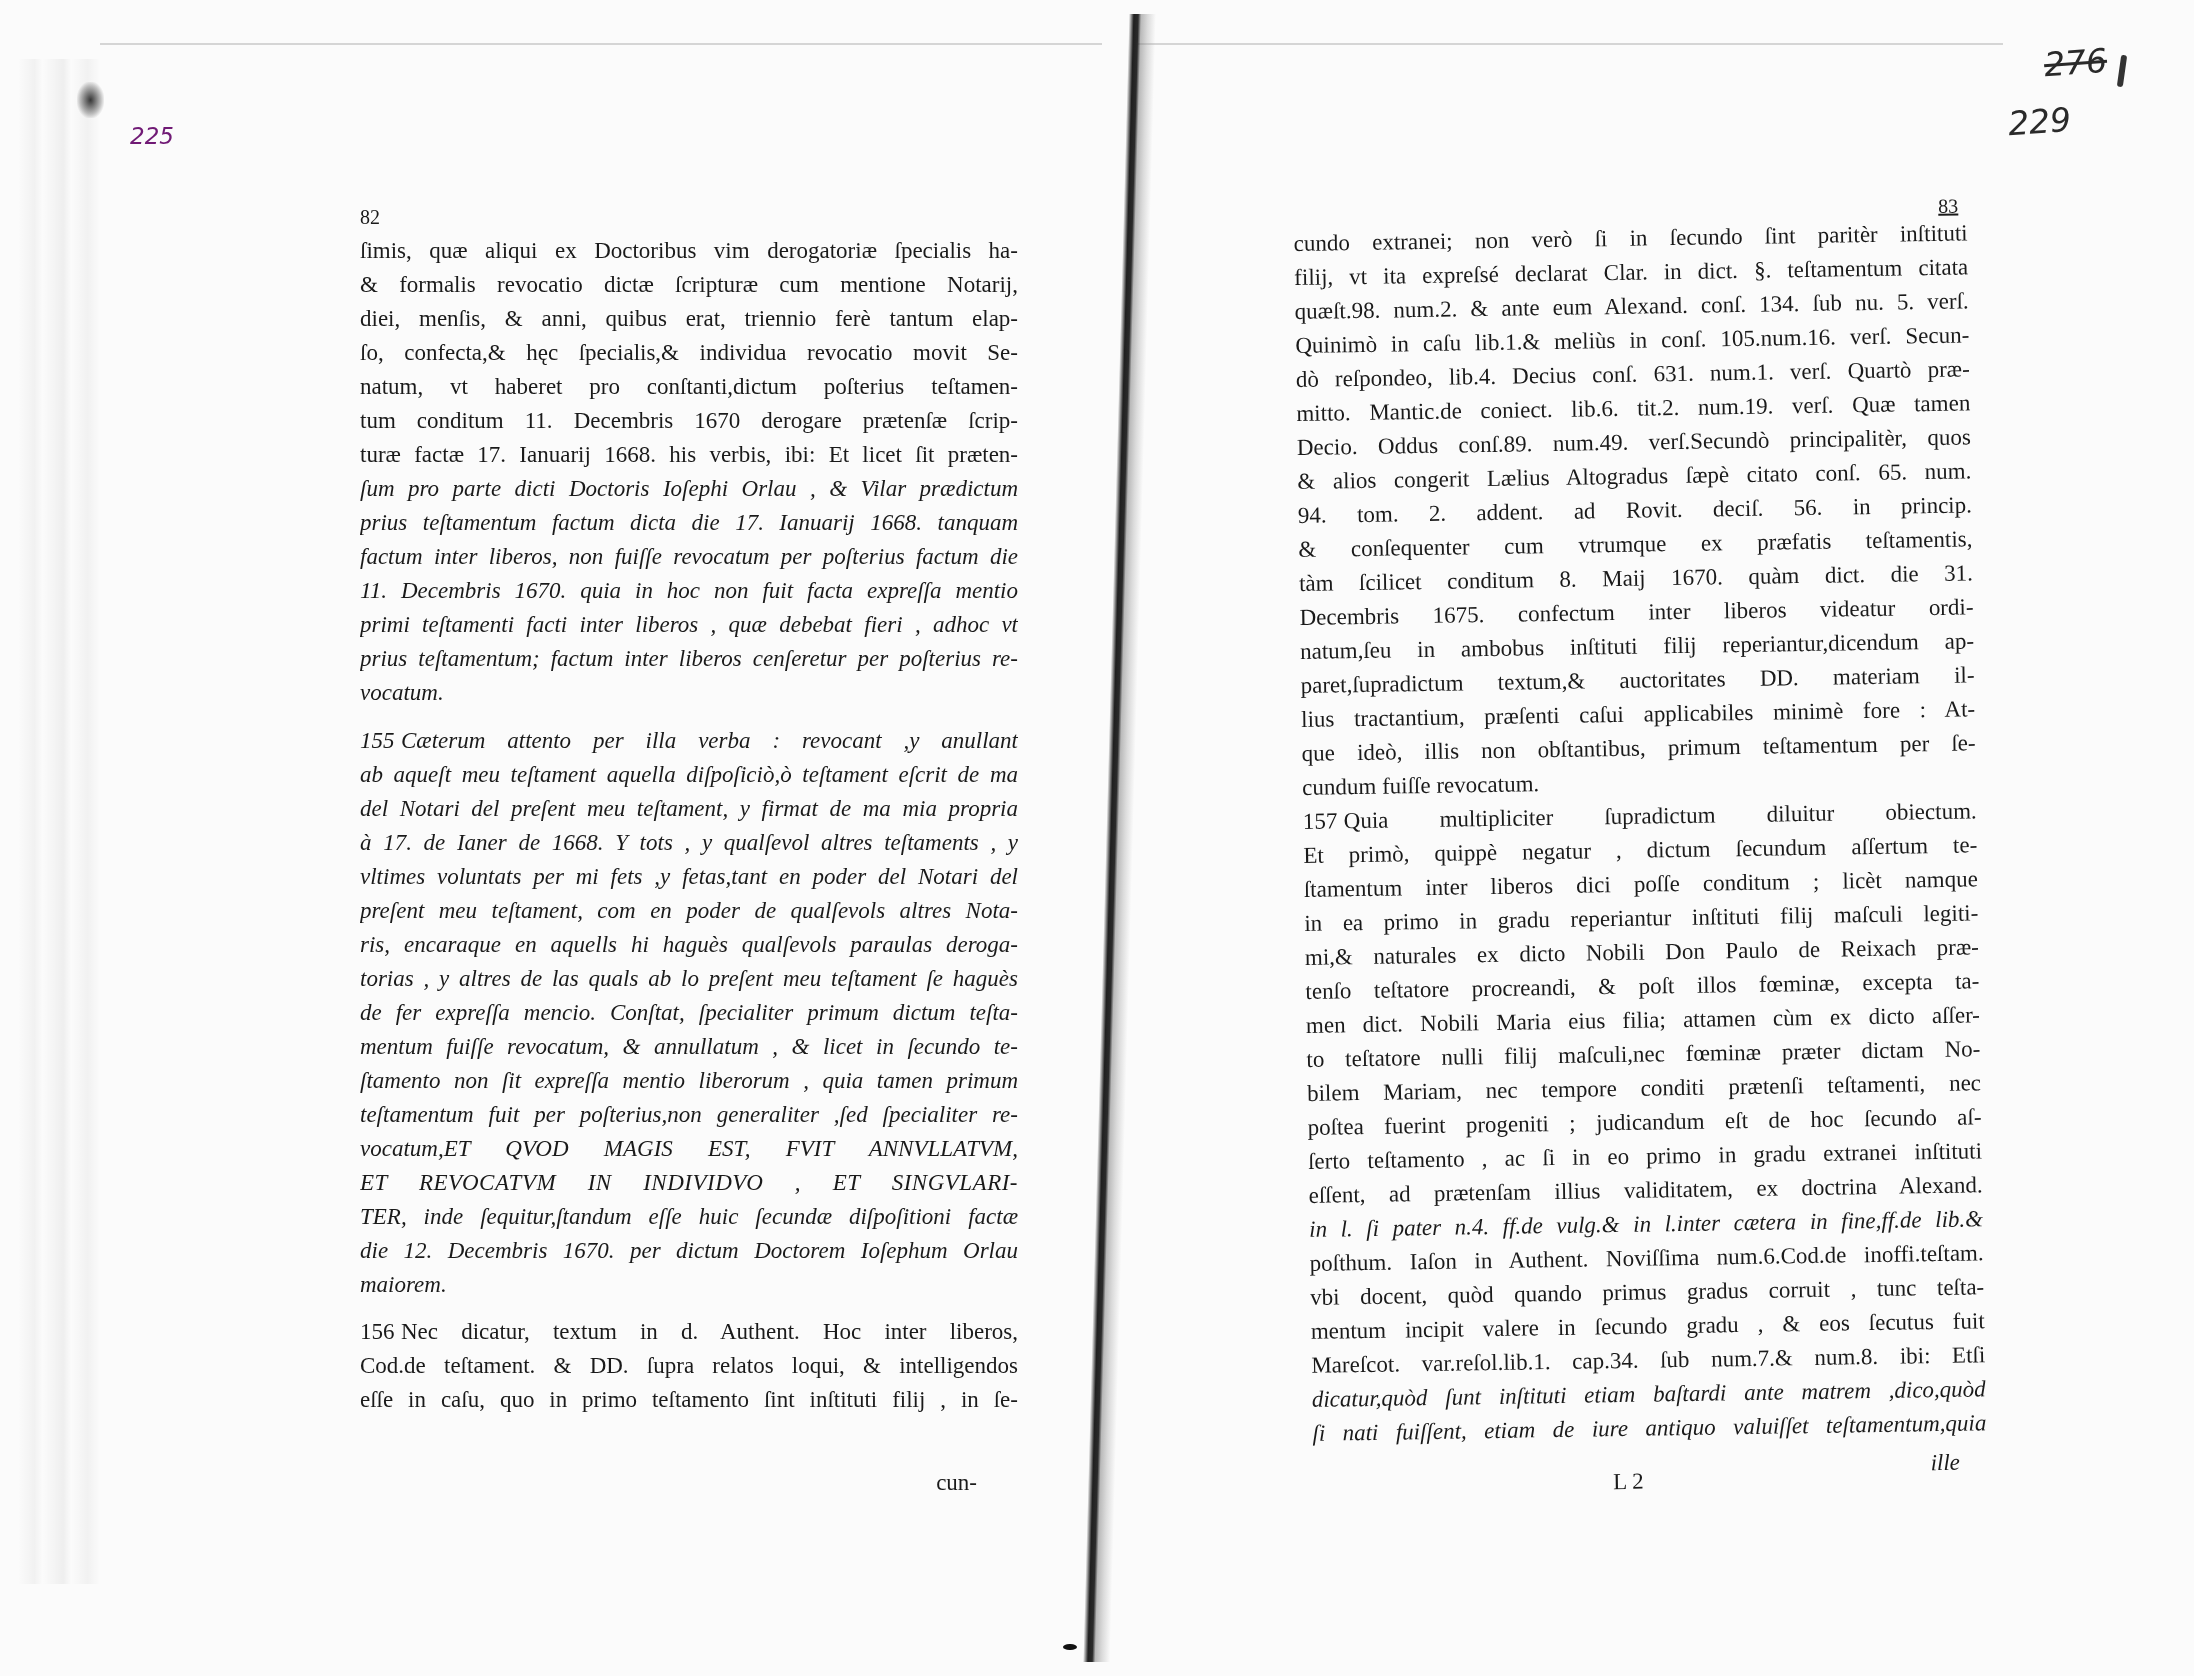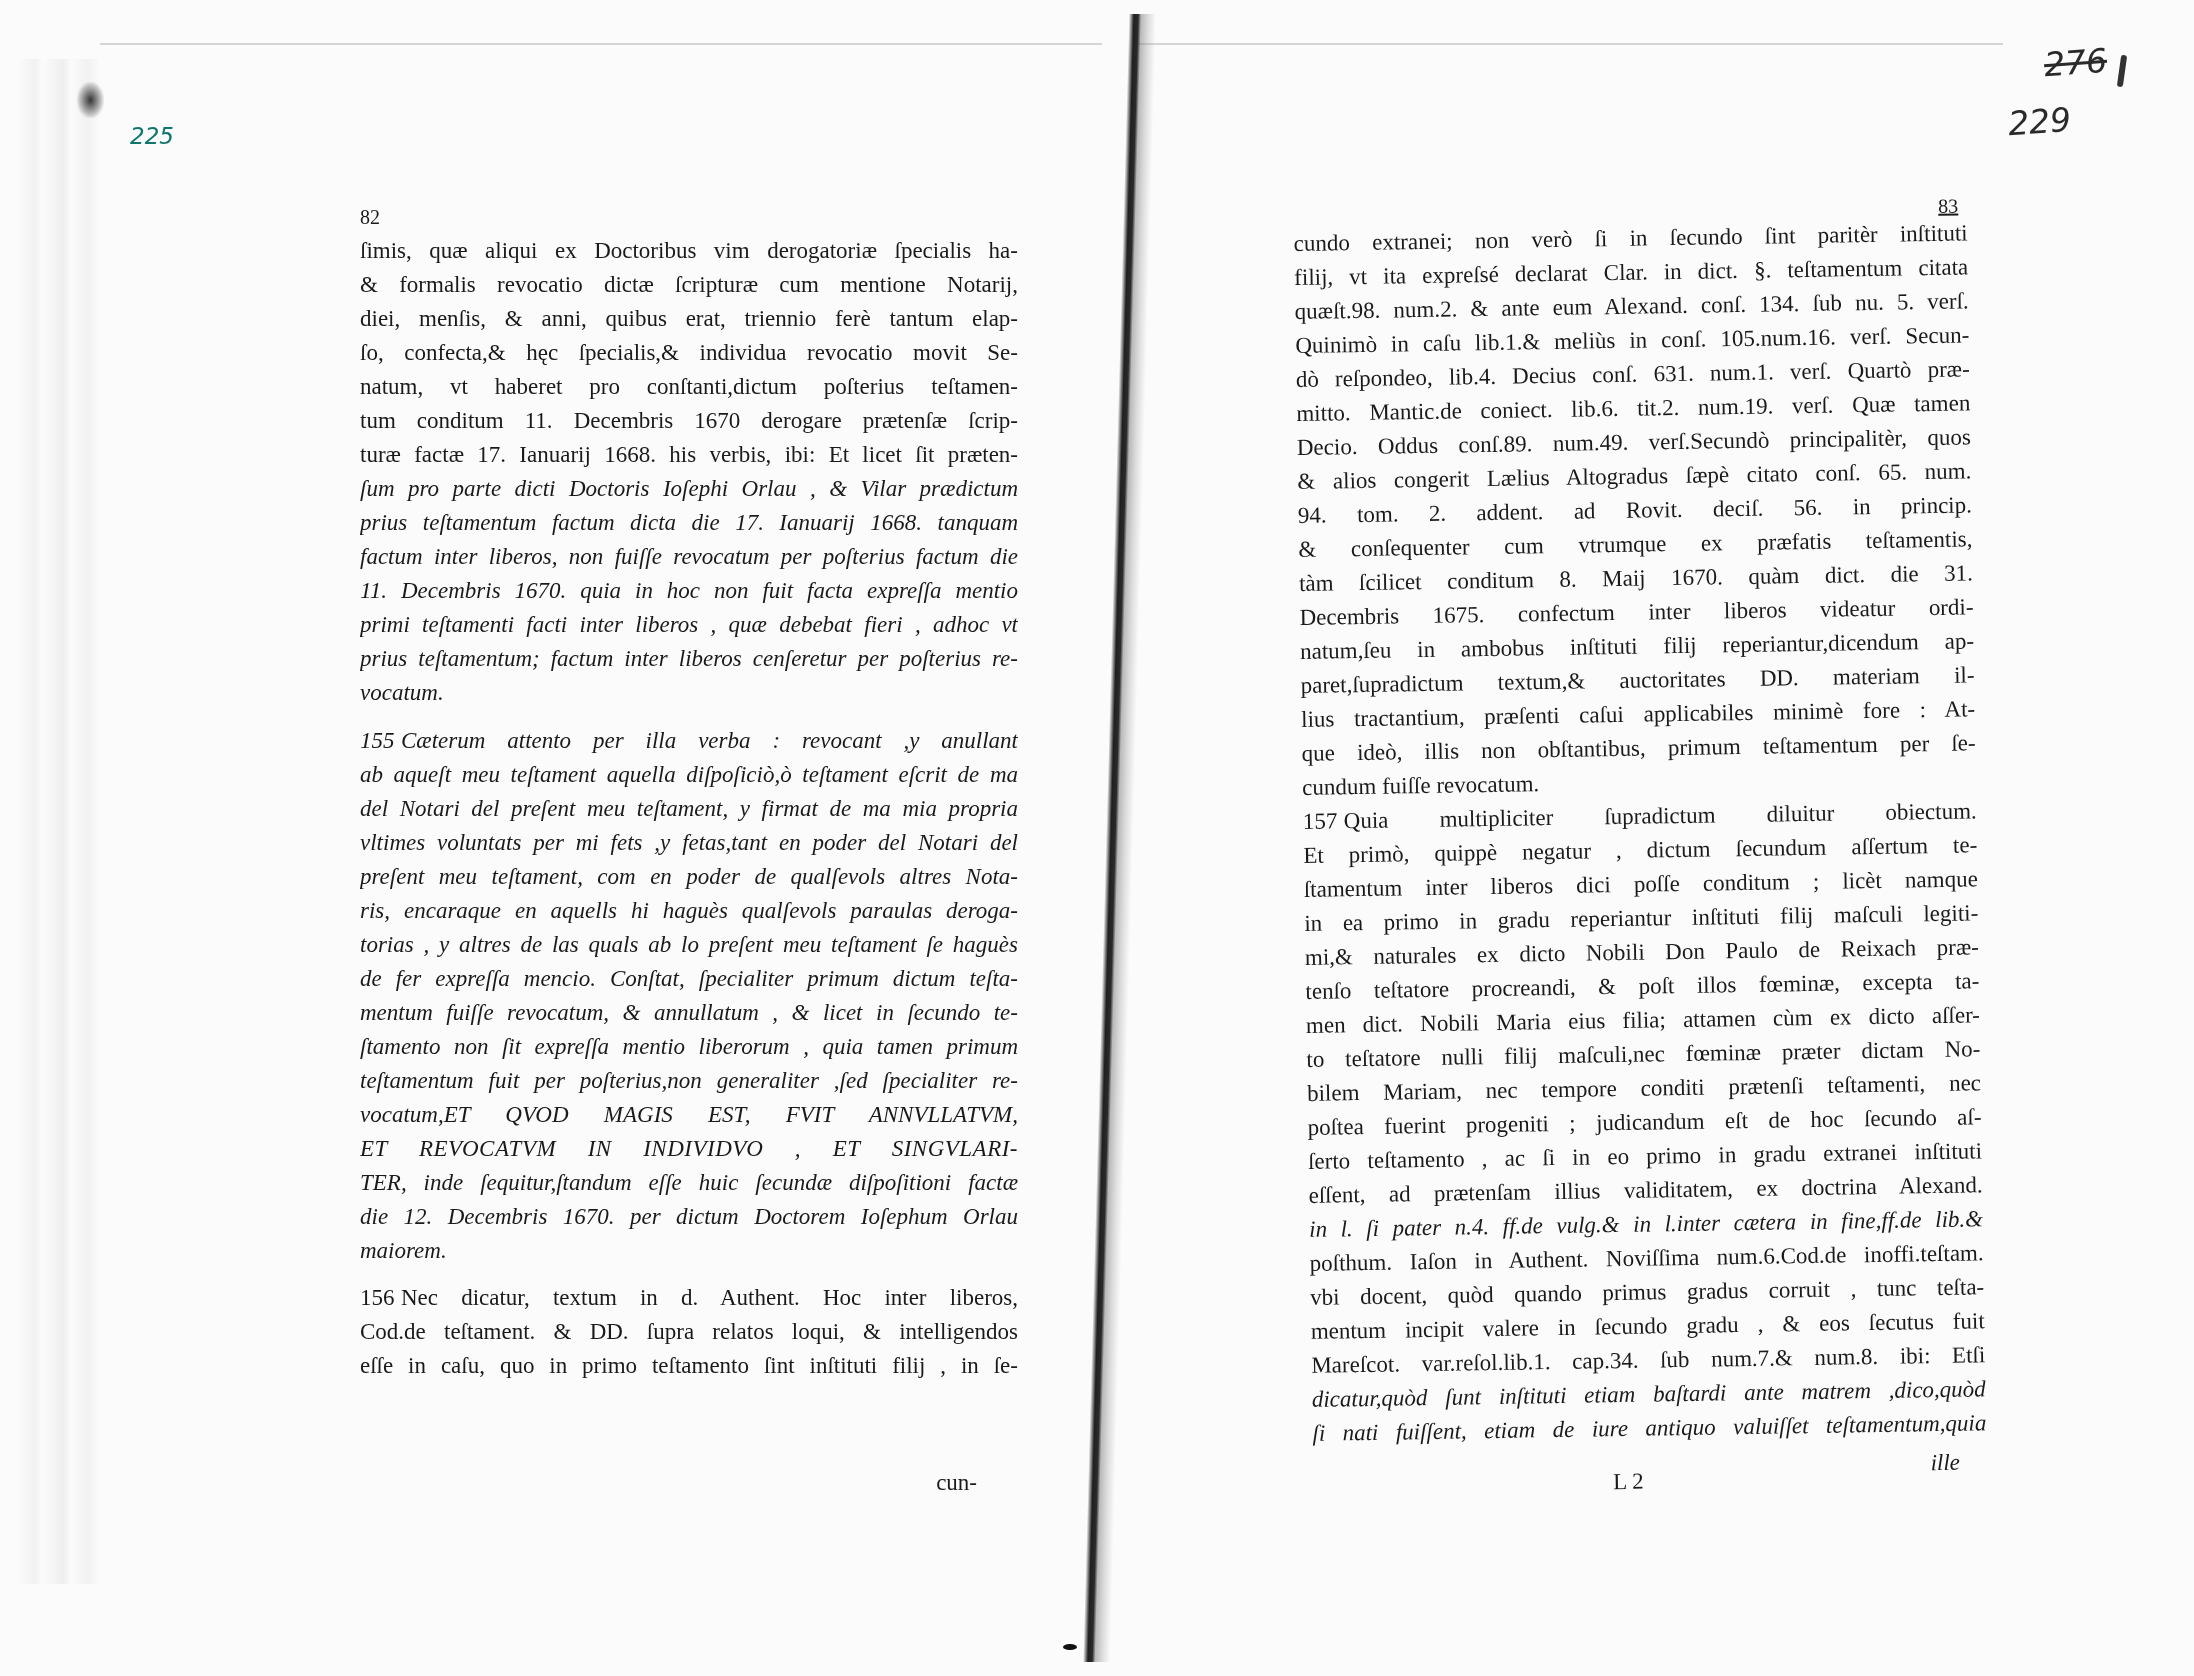--- a/index.html
+++ b/index.html
@@ -65,21 +65,21 @@
   .page.left .catchword { right: 41px; }
   .page.right .catchword { right: 27px; font-style: italic; }
   .signature-mark { position: absolute; font-size: 23px; line-height: 34px; left: 300px; text-align: right; }
 
   .folio {
     position: absolute; font-family: "DejaVu Sans", sans-serif; color: #2a2a2a;
     font-size: 33px; font-style: italic;
   }
   .folio.old { left: 2044px; top: 43px; text-decoration: line-through; transform: rotate(-4deg); }
   .folio.new { left: 2008px; top: 102px; transform: rotate(-4deg); }
-  .folio.faint { left: 130px; top: 123px; font-size: 23px; color: #0f766e; }
+  .folio.faint { left: 130px; top: 123px; font-size: 23px; color: #701a75; }
   .corner-mark {
     position: absolute; left: 2119px; top: 55px; width: 6.4px; height: 32px;
     background: #333; border-radius: 2.7px; transform: rotate(8deg);
   }
 </style>
 </head>
 <body>
 
 <div class="spread">
   <div class="page-stack-edge"></div>
@@ -108,20 +108,21 @@
         <div class="line it"><span>prius teſtamentum factum dicta die 17. Ianuarij 1668. tanquam</span></div>
         <div class="line it"><span>factum inter liberos, non fuiſſe revocatum per poſterius factum die</span></div>
         <div class="line it"><span>11. Decembris 1670. quia in hoc non fuit facta expreſſa mentio</span></div>
         <div class="line it"><span>primi teſtamenti facti inter liberos , quæ debebat fieri , adhoc vt</span></div>
         <div class="line it"><span>prius teſtamentum; factum inter liberos cenſeretur per poſterius re-</span></div>
         <div class="line it last"><span>vocatum.</span></div>
         <div class="para-gap"></div>
         <div class="line it"><span class="num">155</span><span>Cæterum attento per illa verba : revocant ,y anullant</span></div>
         <div class="line it"><span>ab aqueſt meu teſtament aquella diſpoſiciò,ò teſtament eſcrit de ma</span></div>
         <div class="line it"><span>del Notari del preſent meu teſtament, y firmat de ma mia propria</span></div>
+        <div class="line it"><span>à 17. de Ianer de 1668. Y tots , y qualſevol altres teſtaments , y</span></div>
         <div class="line it"><span>vltimes voluntats per mi fets ,y fetas,tant en poder del Notari del</span></div>
         <div class="line it"><span>preſent meu teſtament, com en poder de qualſevols altres Nota-</span></div>
         <div class="line it"><span>ris, encaraque en aquells hi haguès qualſevols paraulas deroga-</span></div>
         <div class="line it"><span>torias , y altres de las quals ab lo preſent meu teſtament ſe haguès</span></div>
         <div class="line it"><span>de fer expreſſa mencio. Conſtat, ſpecialiter primum dictum teſta-</span></div>
         <div class="line it"><span>mentum fuiſſe revocatum, &amp; annullatum , &amp; licet in ſecundo te-</span></div>
         <div class="line it"><span>ſtamento non ſit expreſſa mentio liberorum , quia tamen primum</span></div>
         <div class="line it"><span>teſtamentum fuit per poſterius,non generaliter ,ſed ſpecialiter re-</span></div>
         <div class="line it"><span>vocatum,ET QVOD MAGIS EST, FVIT ANNVLLATVM,</span></div>
         <div class="line it caps"><span>ET REVOCATVM IN INDIVIDVO , ET SINGVLARI-</span></div>

